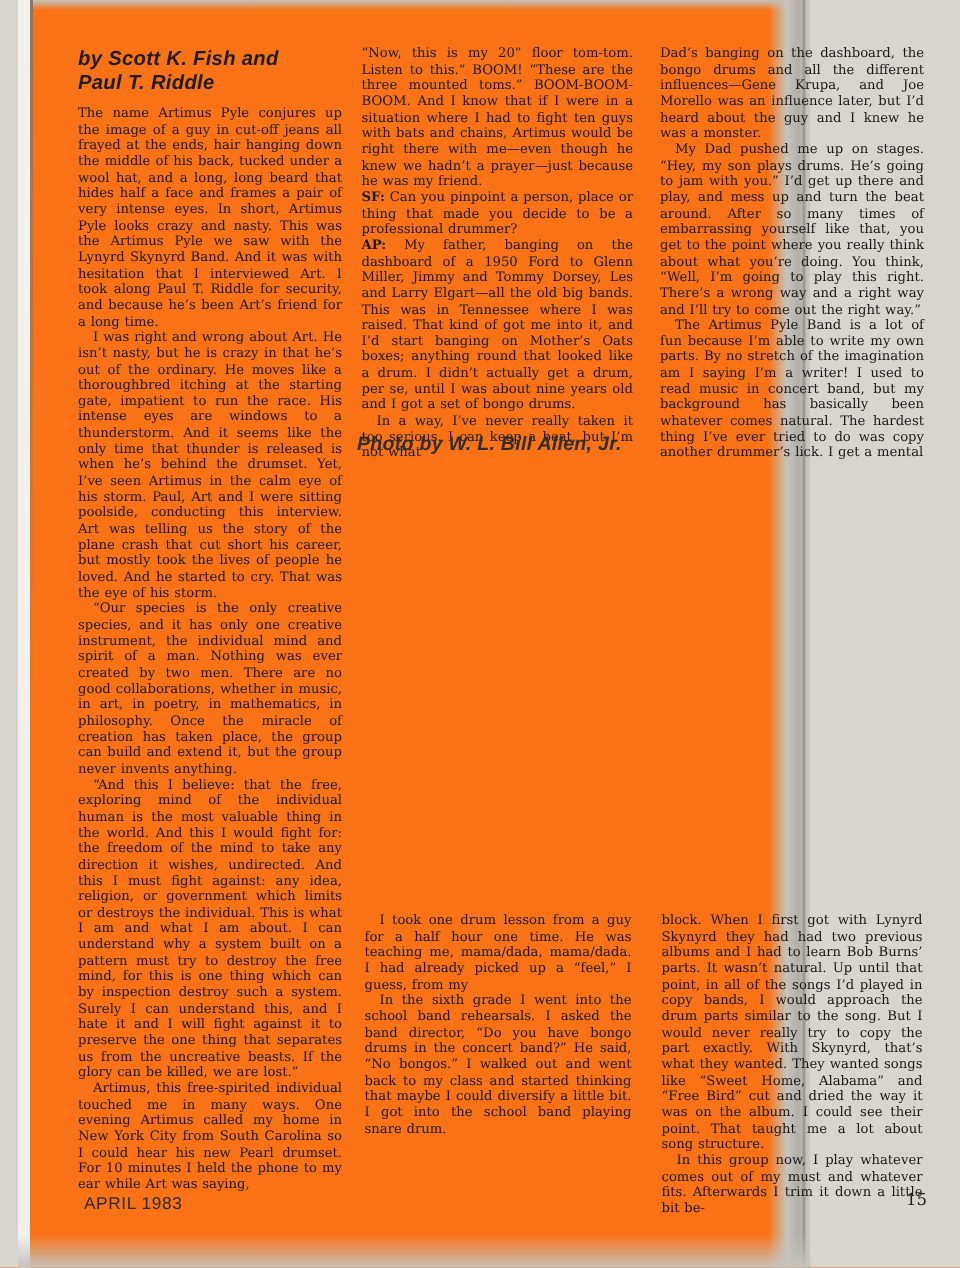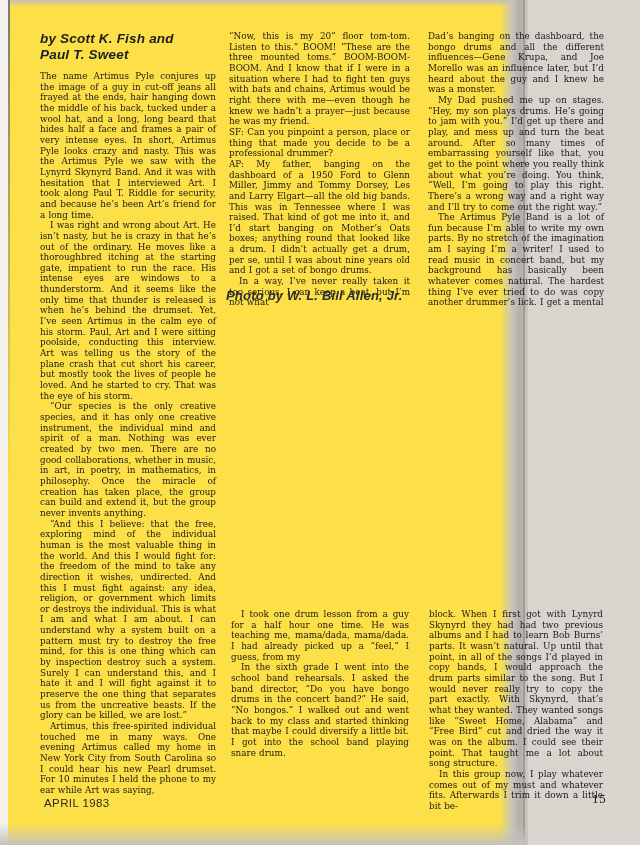--- a/index.html
+++ b/index.html
@@ -4,22 +4,22 @@
 <style>
   * { margin:0; padding:0; box-sizing:border-box; }
   html,body { width:640px; height:845px; }
   body {
     position:relative;
     font-family:"DejaVu Serif", serif;
     background:#d8d5cf;
     overflow:hidden;
   }
   .page {
-    position:absolute; left:0; top:0; width:528px; height:845px;
-    background:#fde047;
+    position:absolute; left:12px; top:0; width:528px; height:845px;
+    background:#f97316;
   }
   
   .edge-top { position:absolute; left:0; top:0; width:100%; height:7px;
     background:linear-gradient(to bottom, #c2bfb9, rgba(194,191,185,0)); }
   .edge-left-strip { position:absolute; left:0; top:0; width:8px; height:100%;
     background:#f3f1ec; }
   .edge-left-line { position:absolute; left:8px; top:0; width:2px; height:58%;
     background:linear-gradient(to bottom, #7b7973, rgba(123,121,115,0)); }
   .edge-right { position:absolute; right:0; top:0; width:28px; height:100%;
     background:linear-gradient(to right, rgba(205,202,196,0), #c6c3bd 45%, #b2afa9 72%, #ccc9c3 100%); }
@@ -39,21 +39,21 @@
 
   
   .col {
     position:absolute; text-align:justify;
     color:#191919; font-size:8.8px; line-height:10.65px;
     word-spacing:.4px;
   }
   .col p { text-indent:10px; }
   .col p.np { text-indent:0; }
   .intro { }
-  .qa .spk { font-weight:normal; }
+  .qa .spk { font-weight:bold; }
 
   .col1  { left:40px;  top:71px;  width:176px; }
   .col2t { left:229px; top:31px;  width:181px; }
   .col3t { left:428px; top:31px;  width:176px; }
   .col2b { left:231px; top:609px; width:178px; }
   .col3b { left:429px; top:609px; width:174px; }
 
   
   .credit {
     position:absolute; left:226px; top:288px;
@@ -136,21 +136,21 @@
 <div class="page">
   <div class="edge-top"></div>
   <div class="edge-left-strip"></div>
   <div class="edge-left-line"></div>
   <div class="edge-right"></div>
   <div class="edge-right-line"></div>
   <div class="edge-bottom"></div>
 
   <header class="byline">
     <div>by Scott K. Fish and</div>
-    <div>Paul T. Sweet</div>
+    <div>Paul T. Riddle</div>
   </header>
 
   <section class="col col1 intro">
     <p class="np">The name Artimus Pyle conjures up the image of a guy in cut-off jeans all frayed at the ends, hair hanging down the middle of his back, tucked under a wool hat, and a long, long beard that hides half a face and frames a pair of very intense eyes. In short, Artimus Pyle looks crazy and nasty. This was the Artimus Pyle we saw with the Lynyrd Skynyrd Band. And it was with hesitation that I interviewed Art. I took along Paul T. Riddle for security, and because he’s been Art’s friend for a long time.</p>
     <p>I was right and wrong about Art. He isn’t nasty, but he is crazy in that he’s out of the ordinary. He moves like a thoroughbred itching at the starting gate, impatient to run the race. His intense eyes are windows to a thunderstorm. And it seems like the only time that thunder is released is when he’s behind the drumset. Yet, I’ve seen Artimus in the calm eye of his storm. Paul, Art and I were sitting poolside, conducting this interview. Art was telling us the story of the plane crash that cut short his career, but mostly took the lives of people he loved. And he started to cry. That was the eye of his storm.</p>
     <p>“Our species is the only creative species, and it has only one creative instrument, the individual mind and spirit of a man. Nothing was ever created by two men. There are no good collaborations, whether in music, in art, in poetry, in mathematics, in philosophy. Once the miracle of creation has taken place, the group can build and extend it, but the group never invents anything.</p>
     <p>“And this I believe: that the free, exploring mind of the individual human is the most valuable thing in the world. And this I would fight for: the freedom of the mind to take any direction it wishes, undirected. And this I must fight against: any idea, religion, or government which limits or destroys the individual. This is what I am and what I am about. I can understand why a system built on a pattern must try to destroy the free mind, for this is one thing which can by inspection destroy such a system. Surely I can understand this, and I hate it and I will fight against it to preserve the one thing that separates us from the uncreative beasts. If the glory can be killed, we are lost.”</p>
     <p>Artimus, this free-spirited individual touched me in many ways. One evening Artimus called my home in New York City from South Carolina so I could hear his new Pearl drumset. For 10 minutes I held the phone to my ear while Art was saying,</p>
   </section>
 

